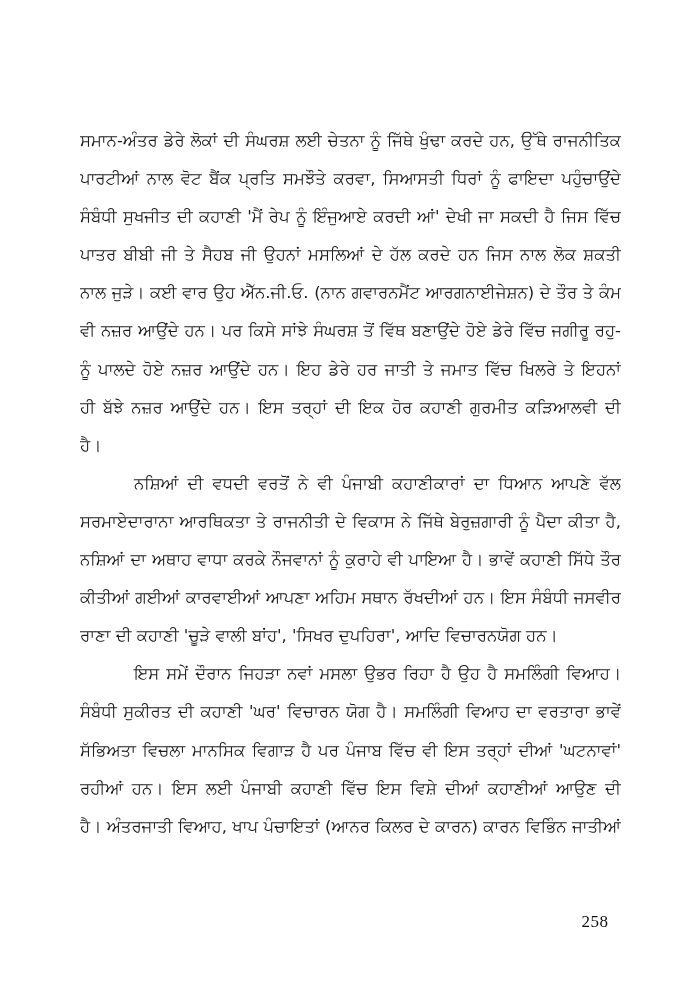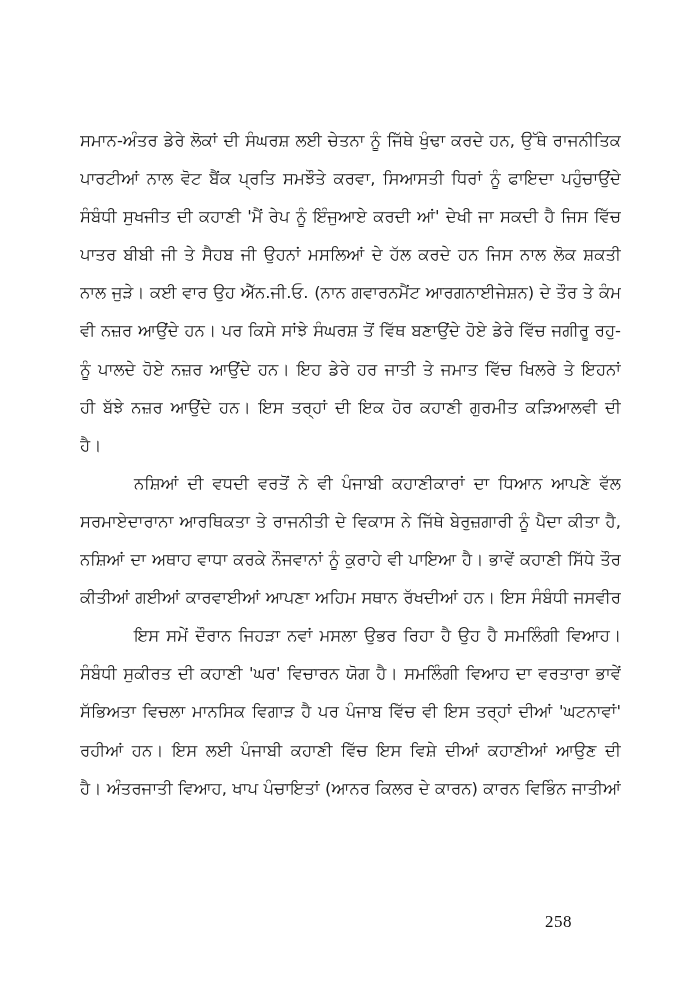--- a/index.html
+++ b/index.html
@@ -40,21 +40,21 @@
     text-align-last: left;
   }
   .line.indent {
     text-indent: 54px;
   }
   .page-number {
     position: absolute;
     left: 545px;
     top: 912px;
     width: 100px;
-    text-align: left;
+    text-align: center;
     font-family: "Liberation Serif", "DejaVu Serif", serif;
     font-size: 17px;
     color: #111111;
     letter-spacing: 0.5px;
   }
 </style>
 </head>
 <body>
 
 <div class="page">
@@ -68,20 +68,21 @@
     <div class="line">ਨਾਲ ਜੁੜੇ। ਕਈ ਵਾਰ ਉਹ ਐੱਨ.ਜੀ.ਓ. (ਨਾਨ ਗਵਾਰਨਮੈਂਟ ਆਰਗਨਾਈਜੇਸ਼ਨ) ਦੇ ਤੌਰ ਤੇ ਕੰਮ ਕਰਦੇ</div>
     <div class="line">ਵੀ ਨਜ਼ਰ ਆਉਂਦੇ ਹਨ। ਪਰ ਕਿਸੇ ਸਾਂਝੇ ਸੰਘਰਸ਼ ਤੋਂ ਵਿੱਥ ਬਣਾਉਂਦੇ ਹੋਏ ਡੇਰੇ ਵਿੱਚ ਜਗੀਰੂ ਰਹੁ-ਰੀਤਾਂ</div>
     <div class="line">ਨੂੰ ਪਾਲਦੇ ਹੋਏ ਨਜ਼ਰ ਆਉਂਦੇ ਹਨ। ਇਹ ਡੇਰੇ ਹਰ ਜਾਤੀ ਤੇ ਜਮਾਤ ਵਿੱਚ ਖਿਲਰੇ ਤੇ ਇਹਨਾਂ ਦੁਆਰਾ</div>
     <div class="line">ਹੀ ਬੱਝੇ ਨਜ਼ਰ ਆਉਂਦੇ ਹਨ। ਇਸ ਤਰ੍ਹਾਂ ਦੀ ਇਕ ਹੋਰ ਕਹਾਣੀ ਗੁਰਮੀਤ ਕੜਿਆਲਵੀ ਦੀ 'ਦਲਦਲ'</div>
     <div class="line end">ਹੈ।</div>
 
     <div class="line indent">ਨਸ਼ਿਆਂ ਦੀ ਵਧਦੀ ਵਰਤੋਂ ਨੇ ਵੀ ਪੰਜਾਬੀ ਕਹਾਣੀਕਾਰਾਂ ਦਾ ਧਿਆਨ ਆਪਣੇ ਵੱਲ ਖਿੱਚਿਆ ਹੈ।</div>
     <div class="line">ਸਰਮਾਏਦਾਰਾਨਾ ਆਰਥਿਕਤਾ ਤੇ ਰਾਜਨੀਤੀ ਦੇ ਵਿਕਾਸ ਨੇ ਜਿੱਥੇ ਬੇਰੁਜ਼ਗਾਰੀ ਨੂੰ ਪੈਦਾ ਕੀਤਾ ਹੈ, ਉੱਥੇ</div>
     <div class="line">ਨਸ਼ਿਆਂ ਦਾ ਅਥਾਹ ਵਾਧਾ ਕਰਕੇ ਨੌਜਵਾਨਾਂ ਨੂੰ ਕੁਰਾਹੇ ਵੀ ਪਾਇਆ ਹੈ। ਭਾਵੇਂ ਕਹਾਣੀ ਸਿੱਧੇ ਤੌਰ 'ਤੇ</div>
     <div class="line">ਕੀਤੀਆਂ ਗਈਆਂ ਕਾਰਵਾਈਆਂ ਆਪਣਾ ਅਹਿਮ ਸਥਾਨ ਰੱਖਦੀਆਂ ਹਨ। ਇਸ ਸੰਬੰਧੀ ਜਸਵੀਰ ਸਿੰਘ</div>
+    <div class="line end">ਰਾਣਾ ਦੀ ਕਹਾਣੀ 'ਚੂੜੇ ਵਾਲੀ ਬਾਂਹ', 'ਸਿਖਰ ਦੁਪਹਿਰਾ', ਆਦਿ ਵਿਚਾਰਨਯੋਗ ਹਨ।</div>
 
     <div class="line indent">ਇਸ ਸਮੇਂ ਦੌਰਾਨ ਜਿਹੜਾ ਨਵਾਂ ਮਸਲਾ ਉਭਰ ਰਿਹਾ ਹੈ ਉਹ ਹੈ ਸਮਲਿੰਗੀ ਵਿਆਹ। ਇਸ</div>
     <div class="line">ਸੰਬੰਧੀ ਸੁਕੀਰਤ ਦੀ ਕਹਾਣੀ 'ਘਰ' ਵਿਚਾਰਨ ਯੋਗ ਹੈ। ਸਮਲਿੰਗੀ ਵਿਆਹ ਦਾ ਵਰਤਾਰਾ ਭਾਵੇਂ ਪੱਛਮੀ</div>
     <div class="line">ਸੱਭਿਅਤਾ ਵਿਚਲਾ ਮਾਨਸਿਕ ਵਿਗਾੜ ਹੈ ਪਰ ਪੰਜਾਬ ਵਿੱਚ ਵੀ ਇਸ ਤਰ੍ਹਾਂ ਦੀਆਂ 'ਘਟਨਾਵਾਂ' ਵਾਪਰ</div>
     <div class="line">ਰਹੀਆਂ ਹਨ। ਇਸ ਲਈ ਪੰਜਾਬੀ ਕਹਾਣੀ ਵਿੱਚ ਇਸ ਵਿਸ਼ੇ ਦੀਆਂ ਕਹਾਣੀਆਂ ਆਉਣ ਦੀ ਸੰਭਾਵਨਾ</div>
     <div class="line">ਹੈ। ਅੰਤਰਜਾਤੀ ਵਿਆਹ, ਖਾਪ ਪੰਚਾਇਤਾਂ (ਆਨਰ ਕਿਲਰ ਦੇ ਕਾਰਨ) ਕਾਰਨ ਵਿਭਿੰਨ ਜਾਤੀਆਂ ਵਿੱਚ</div>
 
   </div>
 
   <div class="page-number">258</div>

